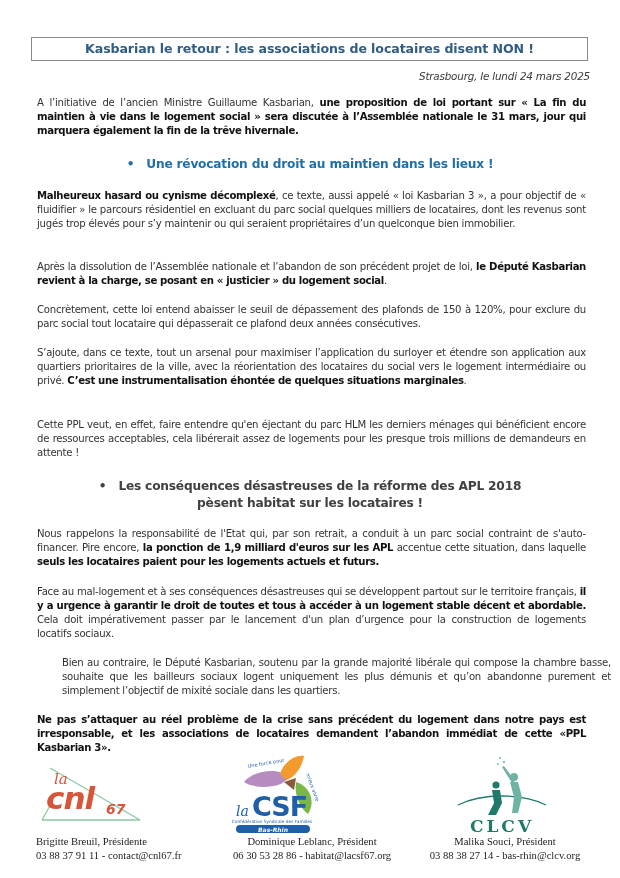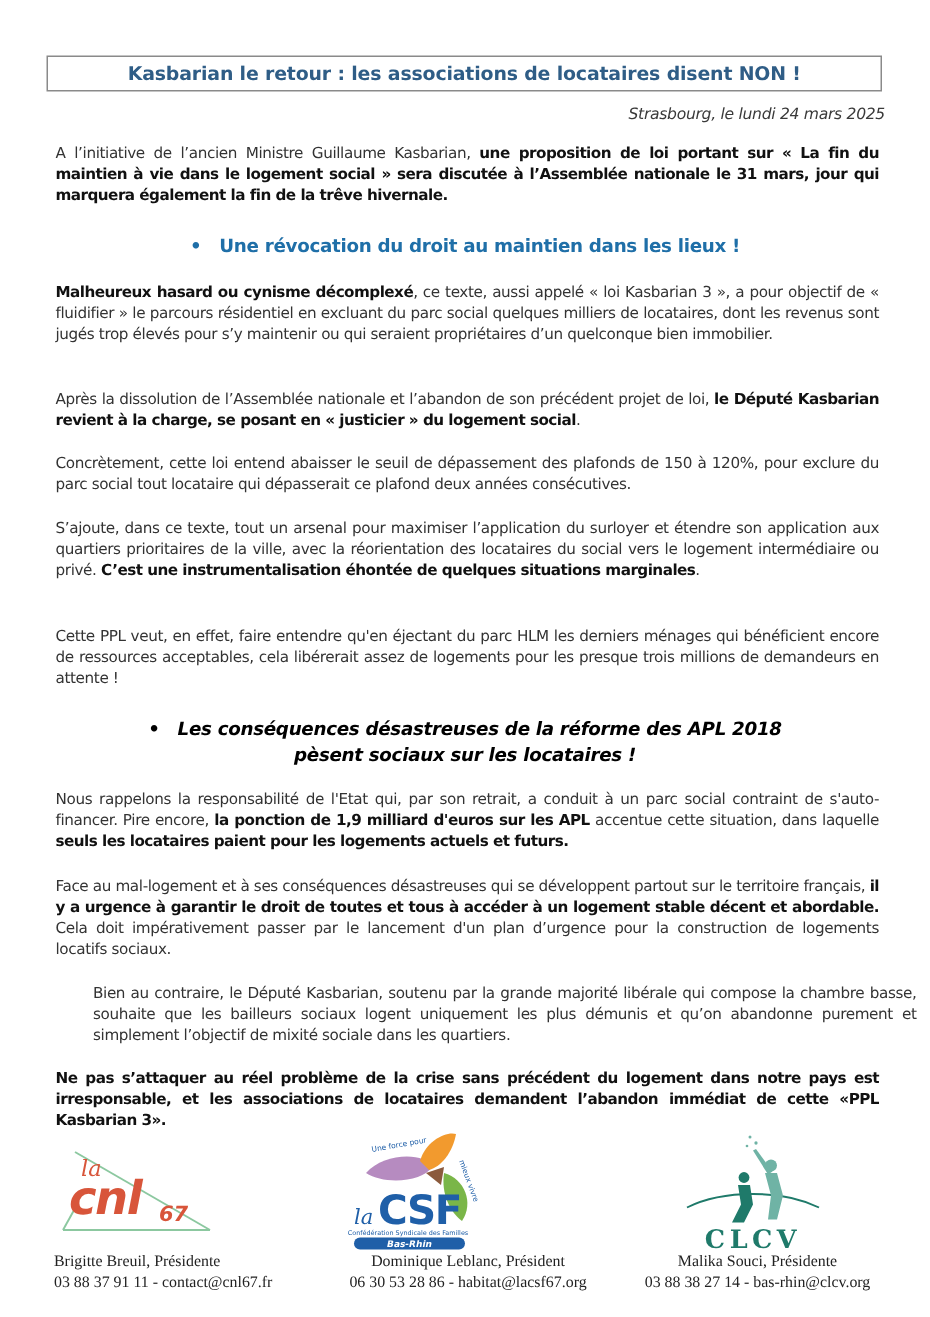--- a/index.html
+++ b/index.html
@@ -16,21 +16,21 @@
           color: #3a3a3a; letter-spacing: -0.2px; }
 
   .para { position: absolute; left: 37px; width: 549px; font-size: 10.15px; line-height: 14px;
           text-align: justify; color: #333; letter-spacing: -0.25px; }
   .para b { color: #111; font-weight: bold; letter-spacing: -0.35px; }
 
   .heading { position: absolute; left: 0; width: 620px; text-align: center;
              font-weight: bold; font-size: 12.2px; line-height: 17px; letter-spacing: -0.2px; }
   .heading .bullet { display: inline-block; margin-right: 12px; }
   .h1 { color: #1f6fa8; }
-  .h2 { color: #000000; font-style: italic; }
+  .h2 { color: #404040; }
 
   .logo { position: absolute; }
   .sig { position: absolute; font-family: "Liberation Serif", serif; font-size: 10.6px;
          line-height: 14px; color: #222; text-align: center; white-space: nowrap; }
 </style>
 </head>
 <body>
 
 <div class="page">
 
@@ -63,21 +63,21 @@
   <div class="para" style="top:418px;">
     <span>Cette PPL veut, en effet, faire entendre qu'en éjectant du parc HLM les derniers ménages qui bénéficient encore de ressources acceptables, cela libérerait assez de logements pour les presque trois millions de demandeurs en attente !</span>
   </div>
 
   <div class="para" style="top:346px;">
     <span>S’ajoute, dans ce texte, tout un arsenal pour maximiser l’application du surloyer et étendre son application aux quartiers prioritaires de la ville, avec la réorientation des locataires du social vers le logement intermédiaire ou privé. </span><b>C’est une instrumentalisation éhontée de quelques situations marginales</b><span>.</span>
   </div>
 
   <div class="heading h2" style="top:478px;">
     <div><span class="bullet">•</span><span>Les conséquences désastreuses de la réforme des APL 2018</span></div>
-    <div>pèsent sociaux sur les locataires !</div>
+    <div>pèsent habitat sur les locataires !</div>
   </div>
 
   <div class="para" style="top:527px;">
     <span>Nous rappelons la responsabilité de l'Etat qui, par son retrait, a conduit à un parc social contraint de s'auto-financer. Pire encore, </span><b>la ponction de 1,9 milliard d'euros sur les APL</b><span> accentue cette situation, dans laquelle </span><b>seuls les locataires paient pour les logements actuels et futurs.</b>
   </div>
 
   <div class="para" style="top:585px;">
     <span>Face au mal-logement et à ses conséquences désastreuses qui se développent partout sur le territoire français, </span><b>il y a urgence à garantir le droit de toutes et tous à accéder à un logement stable décent et abordable.</b><span> Cela doit impérativement passer par le lancement d'un plan d’urgence pour la construction de logements locatifs sociaux.</span>
   </div>
 
@@ -129,17 +129,17 @@
     <div>Brigitte Breuil, Présidente</div>
     <div>03 88 37 91 11 - contact@cnl67.fr</div>
   </div>
 
   <div class="sig" style="left:214px; top:835px; width:196px;">
     <div>Dominique Leblanc, Président</div>
     <div>06 30 53 28 86 - habitat@lacsf67.org</div>
   </div>
 
   <div class="sig" style="left:420px; top:835px; width:170px;">
-    <div>Malika Souci, Présidente</div>
+    <div>Malika Souci, Président</div>
     <div>03 88 38 27 14 - bas-rhin@clcv.org</div>
   </div>
 
 </div>
 
 </body></html>

